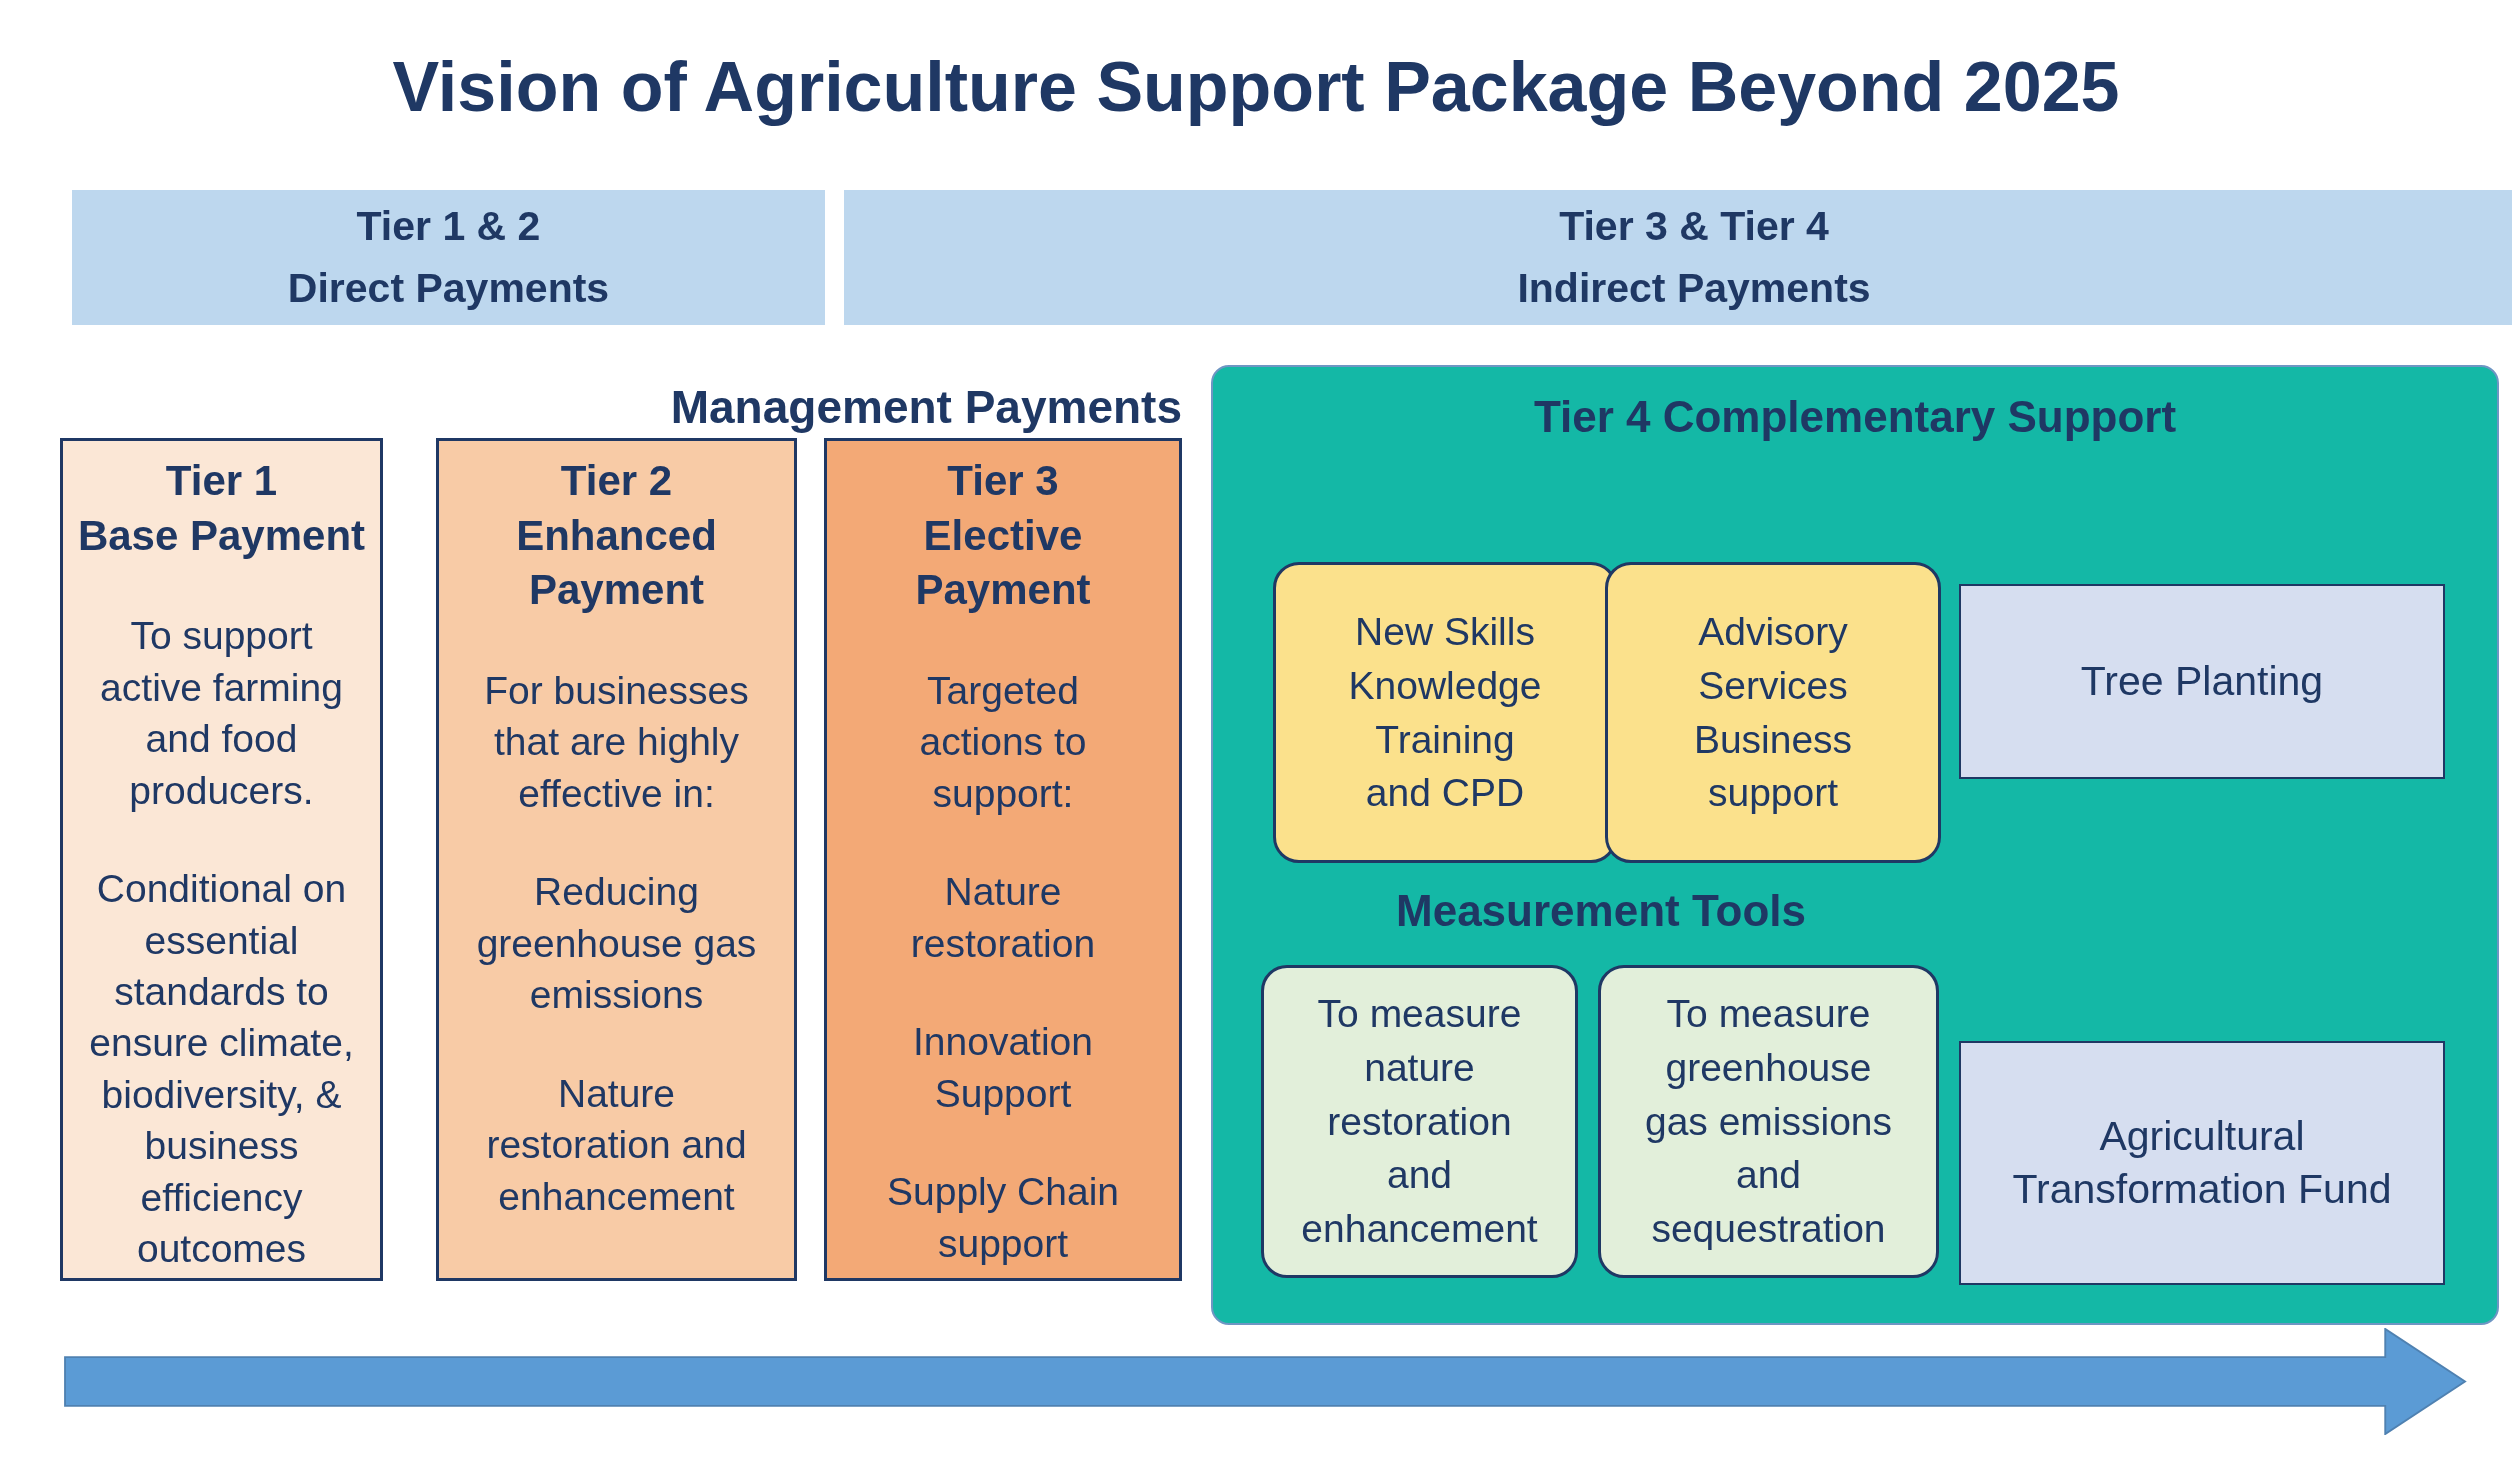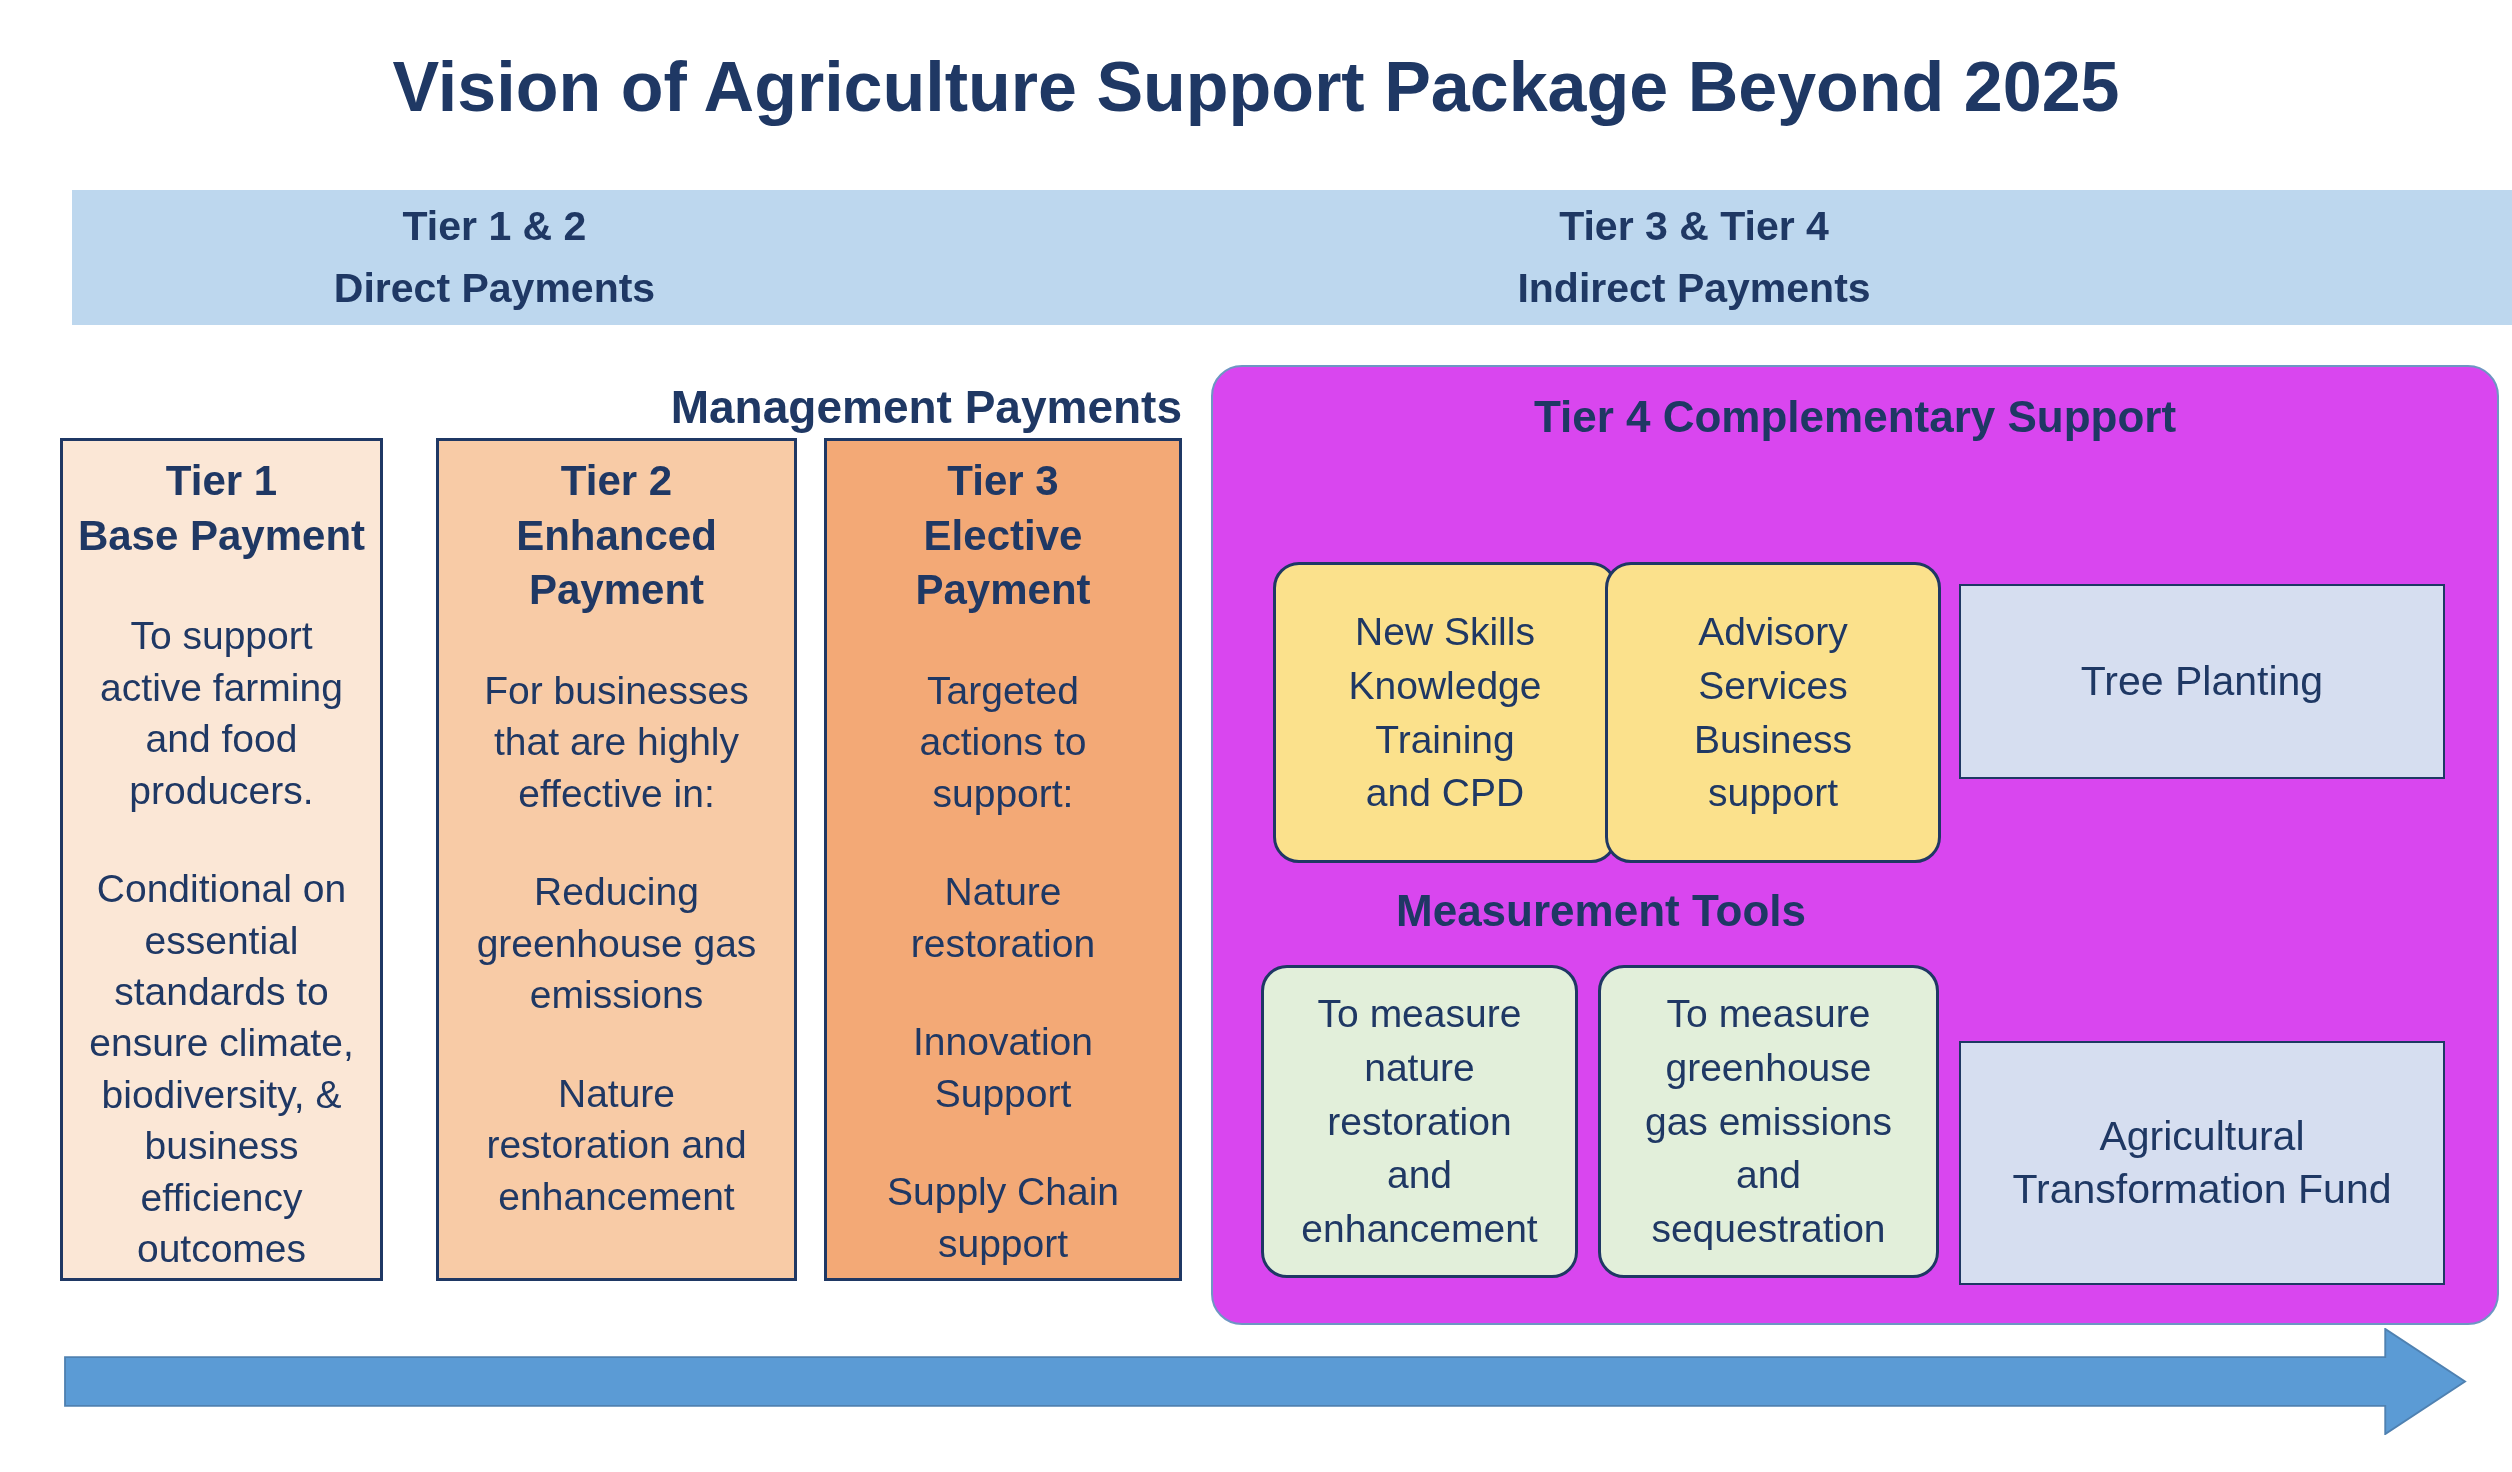--- a/index.html
+++ b/index.html
@@ -13,41 +13,41 @@
   .title {
     position:absolute; top:47px; left:0; width:100%;
     text-align:center; font-size:70px; font-weight:bold;
   }
 
   .bar {
     position:absolute; top:190px; height:135px; background:#bdd7ee;
     display:flex; align-items:center; justify-content:center;
     text-align:center; font-weight:bold; font-size:41px; line-height:1.5;
   }
-  #bar-direct   { left:72px;  width:753px;padding-left:46px;  }
+  #bar-direct   { left:72px;  width:753px;  }
   #bar-indirect { left:844px; width:1648px;padding-left:26px; }
 
   .mgmt-heading {
     position:absolute; top:380px; left:60px; width:1122px;
     text-align:right; font-size:46px; font-weight:bold;
   }
 
   .col {
     position:absolute; top:438px; height:843px;
     border:3.8px solid #1f3864; box-sizing:border-box; text-align:center;
   }
   #col-tier1 { left:60px;  width:323px; background:#fbe7d6; }
   #col-tier2 { left:436px; width:361px; background:#f8cba6; }
   #col-tier3 { left:824px; width:358px; background:#f3a976; }
   .col-title { font-weight:bold; font-size:42px; line-height:1.3; margin-top:13px; }
   .col p { font-size:39px; line-height:1.32; margin:47px 0 0 0; }
 
   .t4 {
     position:absolute; left:1211px; top:365px; width:1288px; height:960px;
-    border:2.8px solid #6e96c3; border-radius:31px; background:#d946ef;
+    border:2.8px solid #6e96c3; border-radius:18px; background:#14b8a6;
     box-sizing:border-box;
   }
   .t4-heading {
     position:absolute; top:25.4px; left:0; width:100%;
     text-align:center; font-size:44px; font-weight:bold;
   }
   .sub-heading {
     position:absolute; left:48px; width:680px;
     text-align:center; font-size:44px; font-weight:bold;
   }

